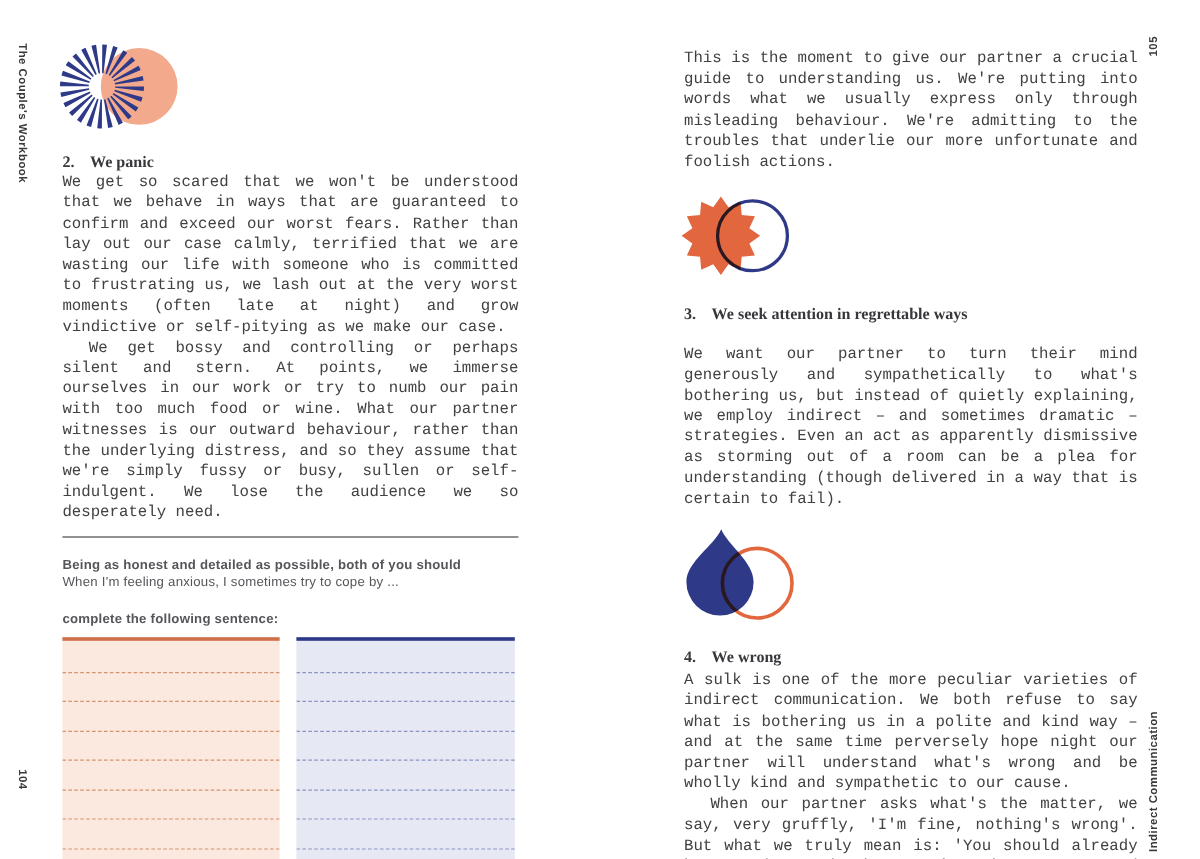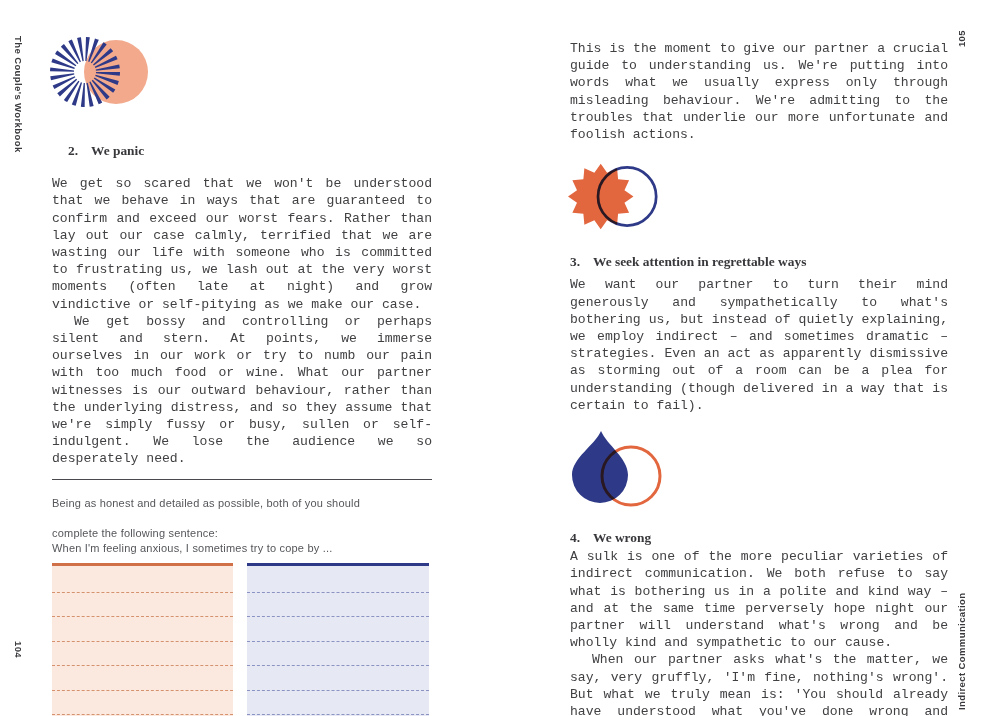--- a/index.html
+++ b/index.html
@@ -16,52 +16,52 @@
     font-size:9.5px; font-weight:600; letter-spacing:0.4px; color:#3a3a3e;
     white-space:nowrap;
   }
 
   
   .col { position:absolute; }
   .col-l { left:52px; top:126px; width:380px; }
   .col-r { left:570px; top:40px;  width:378px; }
 
   .sec-head {
-    margin:16px; font-size:13.4px; line-height:17.2px; font-weight:bold; color:#38383c;
+    margin:0; font-size:13.4px; line-height:17.2px; font-weight:bold; color:#38383c;
   }
   .sec-head .sec-num { display:inline-block; width:23px; }
   .body-text {
     margin:0; font-size:13.1px; line-height:17.2px; color:#414144;
     text-align:justify;
     font-family:Liberation Mono, monospace;
   }
   .indent { text-indent:22px; }
 
   
   .rule { border:0; border-top:1.3px solid #4a4a4e; margin:11px 0 7px 0; }
   .ex-line {
     font-family:"Liberation Sans", sans-serif; font-size:11px; line-height:14.6px;
     letter-spacing:0.2px; color:#55565a; margin:0;
   }
-  .ex-bold { font-weight:normal;margin-top:16px; }
+  .ex-bold { font-weight:bold;margin-top:16px; }
 
   .boxes { display:flex; gap:14px; margin-top:8px; height:289px; }
   .answer-box { border-top:3px solid; padding-top:2px; overflow:hidden; box-sizing:border-box; }
   .answer-box.peach { width:181px; background:#fbe9df; border-top-color:#cf7049; }
   .answer-box.lav   { width:182px; background:#e6e8f3; border-top-color:#2e3a87; }
   .ruled-line { height:23.5px; }
   .answer-box.peach .ruled-line { border-bottom:1px dashed #d5926f; }
   .answer-box.lav   .ruled-line { border-bottom:1px dashed #8b93c2; }
 
   
   .icon-block { display:block; }
   .icon-1 { position:absolute; left:50px; top:36px; }
   .icon-2 { margin:17px 0 0 -2px; }
   .icon-3 { margin:15px 0 0 0; }
-  .head-3 { margin:20px 0 6px 0; }
+  .head-3 { margin:20px 0 16px 0; }
   .head-4 { margin:21px 0 2px 0; }
   .blend { mix-blend-mode:multiply; }
 
   
   #pn-left  { left:13px;  top:641px; }
   #pn-right { left:956px; top:30px; }
   #mt-left  { left:13px;  top:36px; }
   #mt-right { left:956px; top:542px; height:168px; }
 </style>
 </head>
@@ -78,22 +78,22 @@
   </svg>
 
   <div class="col col-l">
     <p class="sec-head"><span class="sec-num">2.</span><span>We panic</span></p>
     <p class="body-text">We get so scared that we won't be understood that we behave in ways that are guaranteed to confirm and exceed our worst fears. Rather than lay out our case calmly, terrified that we are wasting our life with someone who is committed to frustrating us, we lash out at the very worst moments (often late at night) and grow vindictive or self-pitying as we make our case.</p>
     <p class="body-text indent">We get bossy and controlling or perhaps silent and stern. At points, we immerse ourselves in our work or try to numb our pain with too much food or wine. What our partner witnesses is our outward behaviour, rather than the underlying distress, and so they assume that we're simply fussy or busy, sullen or self-indulgent. We lose the audience we so desperately need.</p>
 
     <hr class="rule">
 
     <p class="ex-line ex-bold">Being as honest and detailed as possible, both of you should</p>
+    <p class="ex-line">When I'm feeling anxious, I sometimes try to cope by ...</p>
     <p class="ex-line ex-bold">complete the following sentence:</p>
-    <p class="ex-line">When I'm feeling anxious, I sometimes try to cope by ...</p>
 
     <div class="boxes">
       <div class="answer-box peach">
         <div class="ruled-line"></div>
         <div class="ruled-line"></div>
         <div class="ruled-line"></div>
         <div class="ruled-line"></div>
         <div class="ruled-line"></div>
         <div class="ruled-line"></div>
         <div class="ruled-line"></div>

